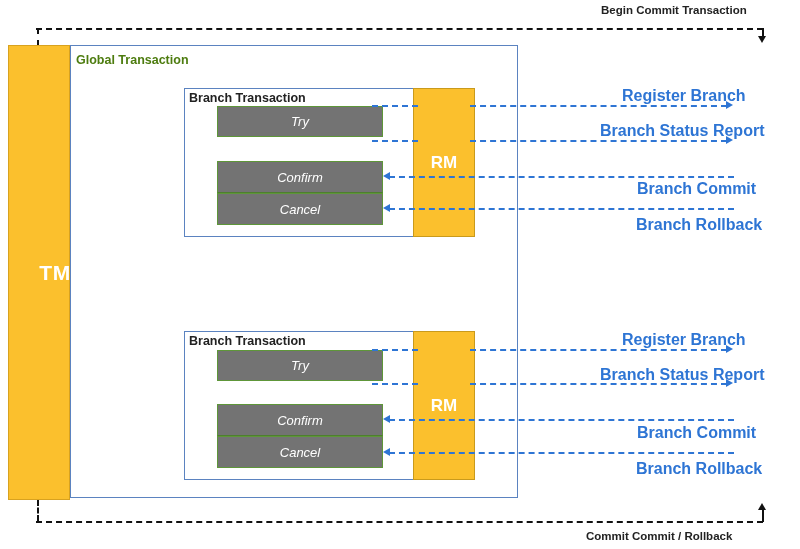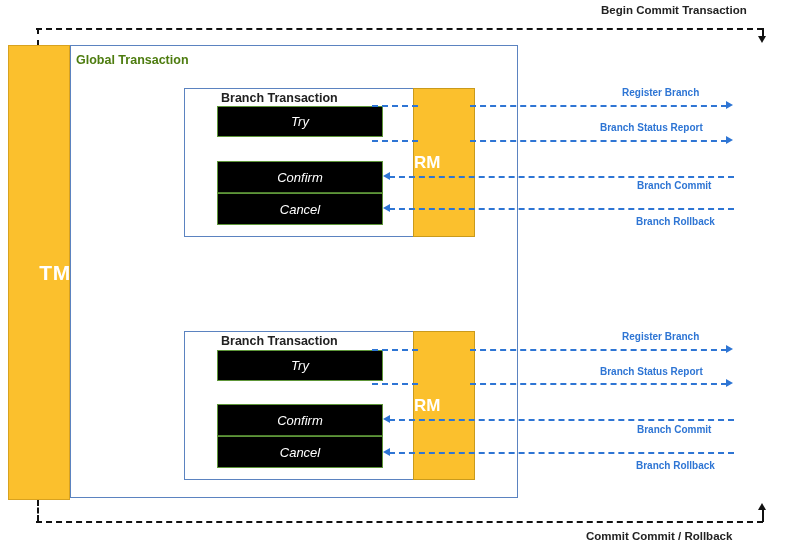--- a/index.html
+++ b/index.html
@@ -26,47 +26,47 @@
     color:#4d7c0f;font-size:12.5px;font-weight:bold;
     white-space:nowrap;
   }
 
   
   .branch-box{
     border:1px solid #5B83C0;
     background:#ffffff;
   }
   .branch-title{
-    color:#222222;font-size:12.5px;font-weight:bold;white-space:nowrap;margin-left:32px;
+    color:#222222;font-size:12.5px;font-weight:bold;white-space:nowrap;
   }
 
   
   .action{
-    background:#000000;
+    background:#737373;
     border:1px solid #5E9639;
     display:flex;align-items:center;justify-content:center;
     color:#ffffff;font-size:13px;font-style:italic;
   }
   .action.stacked-top{border-bottom:1px solid #4E7E2F;}
 
   
   .rm{
     background:#FBC02D;
     border:1px solid #c99a1c;
-    display:flex;align-items:center;justify-content:flex-start;
+    display:flex;align-items:center;justify-content:center;
     color:#ffffff;font-weight:bold;font-size:17px;
   }
 
   
   .msg-line{
     height:0;
     border-top:2.4px dashed #2E75D4;
   }
   .msg-label{
-    color:#2E75D4;font-size:10px;font-weight:bold;white-space:nowrap;
+    color:#2E75D4;font-size:16px;font-weight:bold;white-space:nowrap;
   }
   
   .arrow-r{
     width:0;height:0;
     border-top:4.5px solid transparent;
     border-bottom:4.5px solid transparent;
     border-left:7px solid #2E75D4;
   }
   .arrow-l{
     width:0;height:0;

